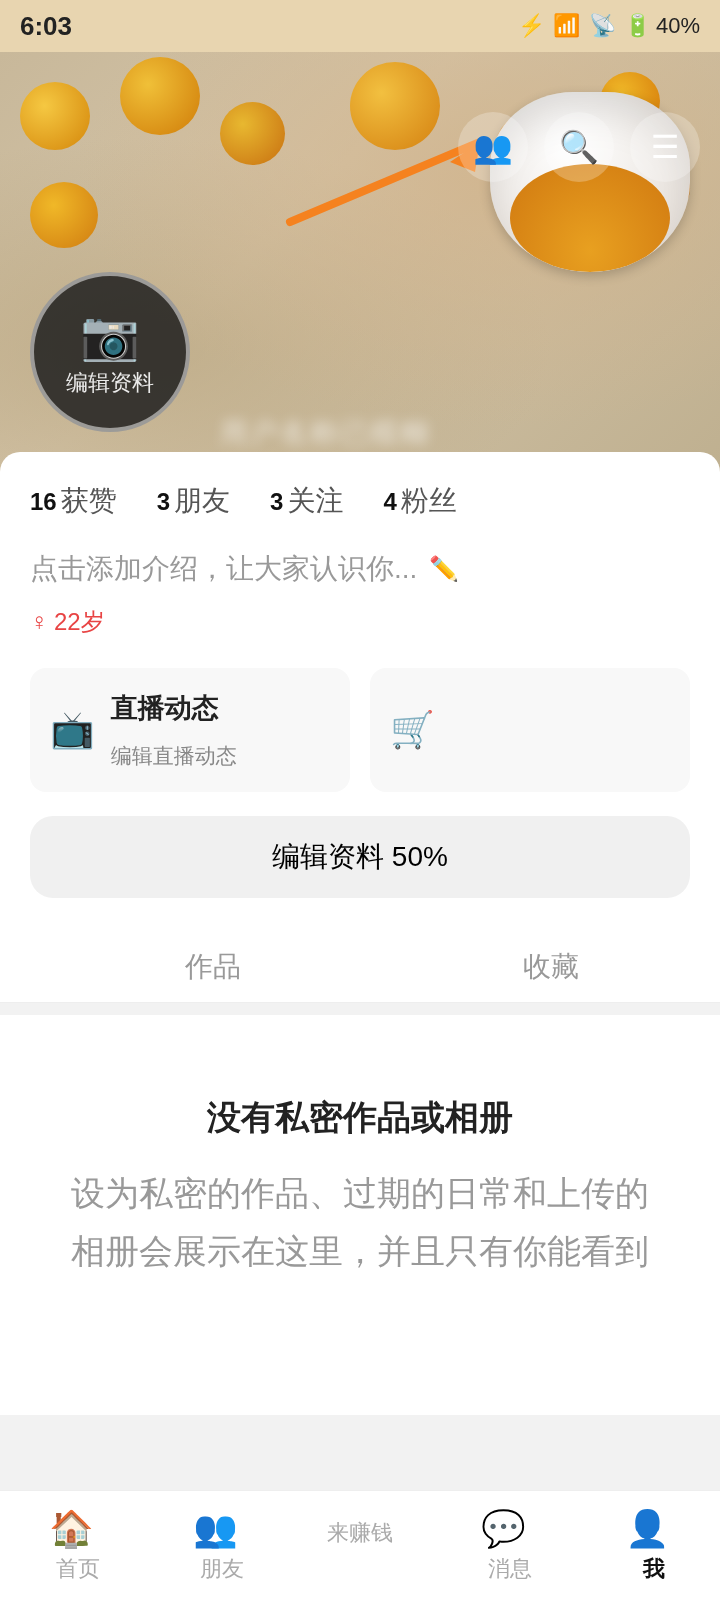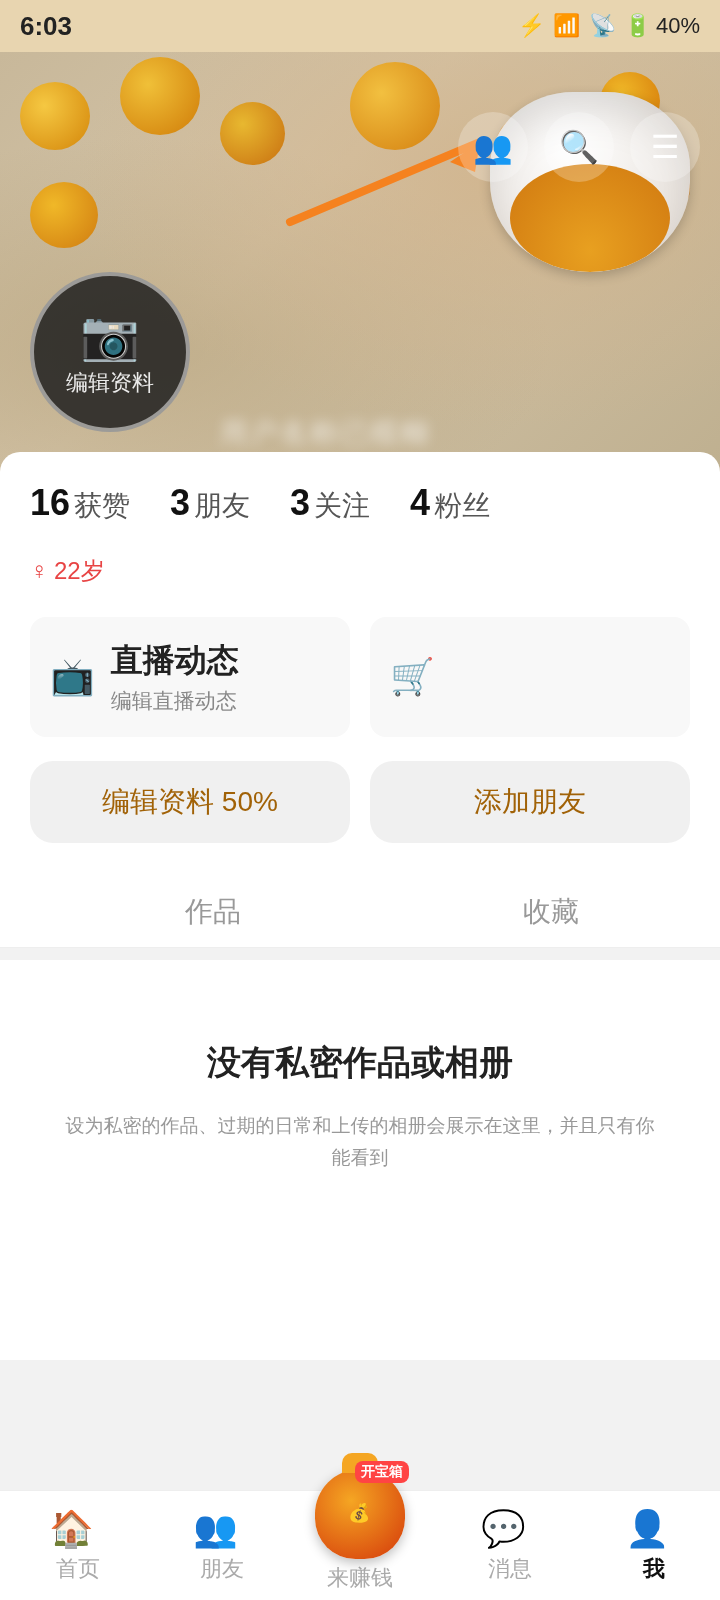--- a/index.html
+++ b/index.html
@@ -204,21 +204,21 @@
       gap: 40px;
       margin-bottom: 30px;
       align-items: baseline;
     }
     .stat-item {
       display: flex;
       align-items: baseline;
       gap: 4px;
     }
     .stat-num {
-      font-size: 36px;
+      font-size: 24px;
       font-weight: 700;
       color: #111;
     }
     .stat-label {
       font-size: 28px;
       color: #555;
     }
 
     
     .bio-row {
@@ -282,45 +282,45 @@
     .action-card-icon {
       font-size: 36px;
       color: #333;
       flex-shrink: 0;
     }
     .action-card-text {
       flex: 1;
       min-width: 0;
     }
     .action-card-title {
-      font-size: 32px;
+      font-size: 27px;
       font-weight: 600;
       color: #222;
-      margin-bottom: 4px;
+      margin-bottom: 16px;
     }
     .action-card-sub {
       font-size: 21px;
       color: #888;
     }
 
     
     .buttons-row {
       display: flex;
       gap: 20px;
       margin-bottom: 30px;
     }
     .btn-profile {
       flex: 1;
       background: #f0f0f0;
       border: none;
       border-radius: 23px;
       padding: 22px 0;
       font-size: 28px;
       font-weight: 500;
-      color: #a16207;
+      color: #000000;
       cursor: pointer;
       text-align: center;
     }
 
     
     .tabs-row {
       display: flex;
       border-bottom: 1px solid #eee;
       margin: 12px -30px;
       padding-left: 44px;
@@ -365,21 +365,21 @@
       text-align: center;
       min-height: 400px;
     }
     .empty-title {
       font-size: 34px;
       font-weight: 600;
       color: #222;
       margin-bottom: 24px;
     }
     .empty-desc {
-      font-size: 19px;
+      font-size: 34px;
       color: #999;
       line-height: 1.7;
     }
 
     
     .bottom-nav {
       position: fixed;
       bottom: 0;
       left: 0;
       width: 720px;
@@ -551,20 +551,24 @@
     <div class="stat-item">
       <span class="stat-num">3</span>
       <span class="stat-label">关注</span>
     </div>
     <div class="stat-item">
       <span class="stat-num">4</span>
       <span class="stat-label">粉丝</span>
     </div>
   </div>
 
+  <div class="bio-row">
+    <span class="bio-text">点击添加介绍，让大家认识你...</span>
+    <span class="edit-icon">✏️</span>
+  </div>
 
   <div class="tags-row">
     <div class="tag-gender">
       <span>♀</span>
       <span>22岁</span>
     </div>
   </div>
 
   <div class="action-cards">
     <div class="action-card">
@@ -574,21 +578,20 @@
         <div class="action-card-sub">编辑直播动态</div>
       </div>
     </div>
     <div class="action-card">
       <span class="action-card-icon">🛒</span>
     </div>
   </div>
 
   <div class="buttons-row">
     <button class="btn-profile">编辑资料 50%</button>
-    <button class="btn-profile">添加朋友</button>
   </div>
 
   <div class="tabs-row">
     <div class="tab-item">
       <span>作品</span>
     </div>
     <div class="tab-item">
       <span>收藏</span>
     </div>
   </div>
@@ -604,24 +607,20 @@
 <div class="bottom-nav">
   <div class="nav-item">
     <span class="nav-icon">🏠</span>
     <span class="nav-label">首页</span>
   </div>
   <div class="nav-item">
     <span class="nav-icon">👥</span>
     <span class="nav-label">朋友</span>
   </div>
   <div class="nav-center">
-    <div class="money-bag">
-      <span class="money-badge">开宝箱</span>
-      <div class="money-bag-label">💰</div>
-    </div>
     <span class="nav-center-label">来赚钱</span>
   </div>
   <div class="nav-item">
     <span class="nav-icon">💬</span>
     <span class="nav-label">消息</span>
   </div>
   <div class="nav-item active">
     <span class="nav-icon">👤</span>
     <span class="nav-label">我</span>
   </div>

